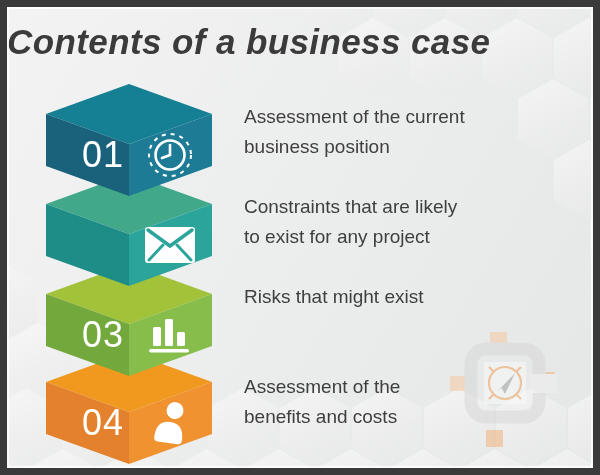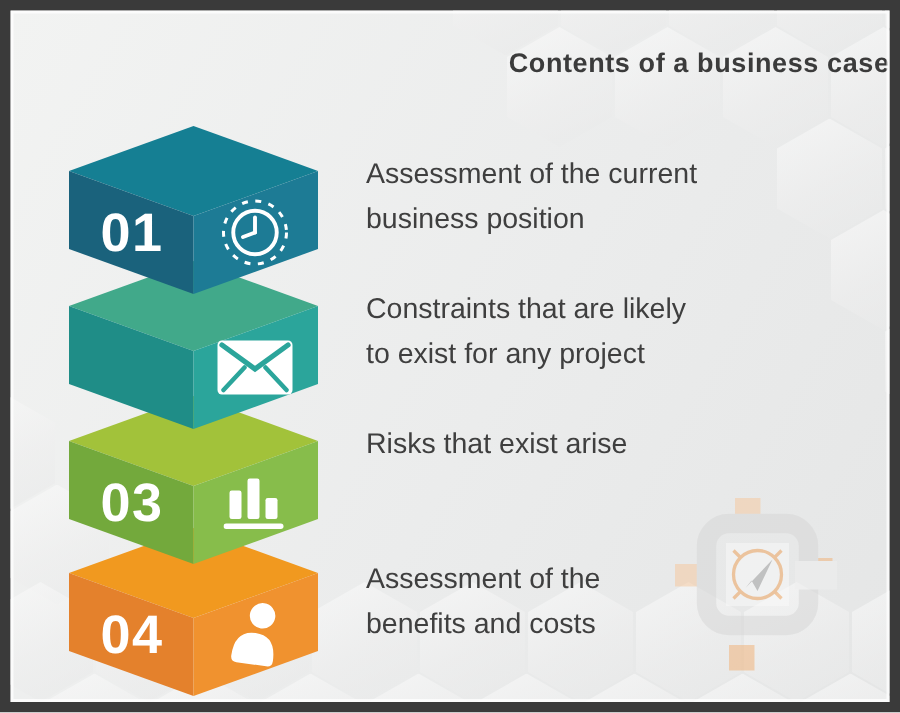--- a/index.html
+++ b/index.html
@@ -9,28 +9,28 @@
     border:7px solid #3a3a3a;overflow:hidden;
     background:linear-gradient(120deg,#f2f3f2 0%,#ebecec 55%,#e5e6e6 100%);
   }
   .inner-line{position:absolute;inset:0;border:2px solid rgba(255,255,255,.75);pointer-events:none;z-index:30;}
   .hex{
     position:absolute;width:70px;height:80px;opacity:.55;
     clip-path:polygon(50% 0%,100% 25%,100% 75%,50% 100%,0% 75%,0% 25%);
     background:linear-gradient(155deg,#fdfdfd 0%,#efefef 55%,#e7e8e8 100%);
   }
   .title{
-    position:absolute;left:0;top:15px;width:100%;text-align:right;
-    font-size:18px;line-height:40px;font-weight:bold;letter-spacing:.4px;
-    color:#3b3b3b;z-index:10;
+    position:absolute;left:0;top:15px;width:100%;text-align:left;
+    font-size:35px;line-height:40px;font-weight:bold;letter-spacing:.4px;
+    color:#3b3b3b;z-index:10;font-style:italic;
   }
   .cube{position:absolute;left:39px;width:166px;height:112px;}
   .cube-number{
-    position:absolute;left:45px;width:72px;text-align:center;
-    font-size:36px;line-height:44px;font-weight:bold;color:#ffffff;letter-spacing:1px;
+    position:absolute;left:45px;width:72px;text-align:right;
+    font-size:36px;line-height:44px;font-weight:normal;color:#ffffff;letter-spacing:1px;
   }
   .cube-icon{position:absolute;}
   .item-text{
     position:absolute;left:197px;font-size:19px;line-height:30px;color:#3f3f3f;z-index:9;margin-left:40px;
   }
   .z4{z-index:8}.z3{z-index:7}.z2{z-index:6}.z1{z-index:5}
   .num-layer{z-index:12}
   .watermark{position:absolute;left:441px;top:323px;opacity:.5;z-index:1;}
 </style>
 </head>
@@ -113,21 +113,21 @@
     <polygon points="83,60 166,30 166,82 83,112" fill="#87bd4b"></polygon>
   </svg>
   <div class="cube-number num-layer" style="top:306px">03</div>
   <svg class="cube-icon num-layer" style="left:142px;top:308px" width="42" height="40" viewBox="0 0 42 40">
     <rect x="4" y="12" width="8" height="19" rx="1.5" fill="#ffffff"></rect>
     <rect x="16" y="4" width="8" height="27" rx="1.5" fill="#ffffff"></rect>
     <rect x="28" y="17" width="8" height="14" rx="1.5" fill="#ffffff"></rect>
     <rect x="0" y="34" width="40" height="3.6" rx="1.8" fill="#ffffff"></rect>
   </svg>
   <div class="item-text" style="top:275px">
-    <div>Risks that exist arise</div>
+    <div>Risks that might exist</div>
   </div>
 
   <svg class="cube z1" style="top:345px" viewBox="0 0 166 112">
     <polygon points="83,0 166,30 83,60 0,30" fill="#f1991f"></polygon>
     <polygon points="0,30 83,60 83,112 0,82" fill="#e4812c"></polygon>
     <polygon points="83,60 166,30 166,82 83,112" fill="#f0922f"></polygon>
   </svg>
   <div class="cube-number num-layer" style="top:394px">04</div>
   <svg class="cube-icon num-layer" style="left:140px;top:392px" width="46" height="46" viewBox="0 0 46 46">
     <g transform="rotate(8 23 26)">

